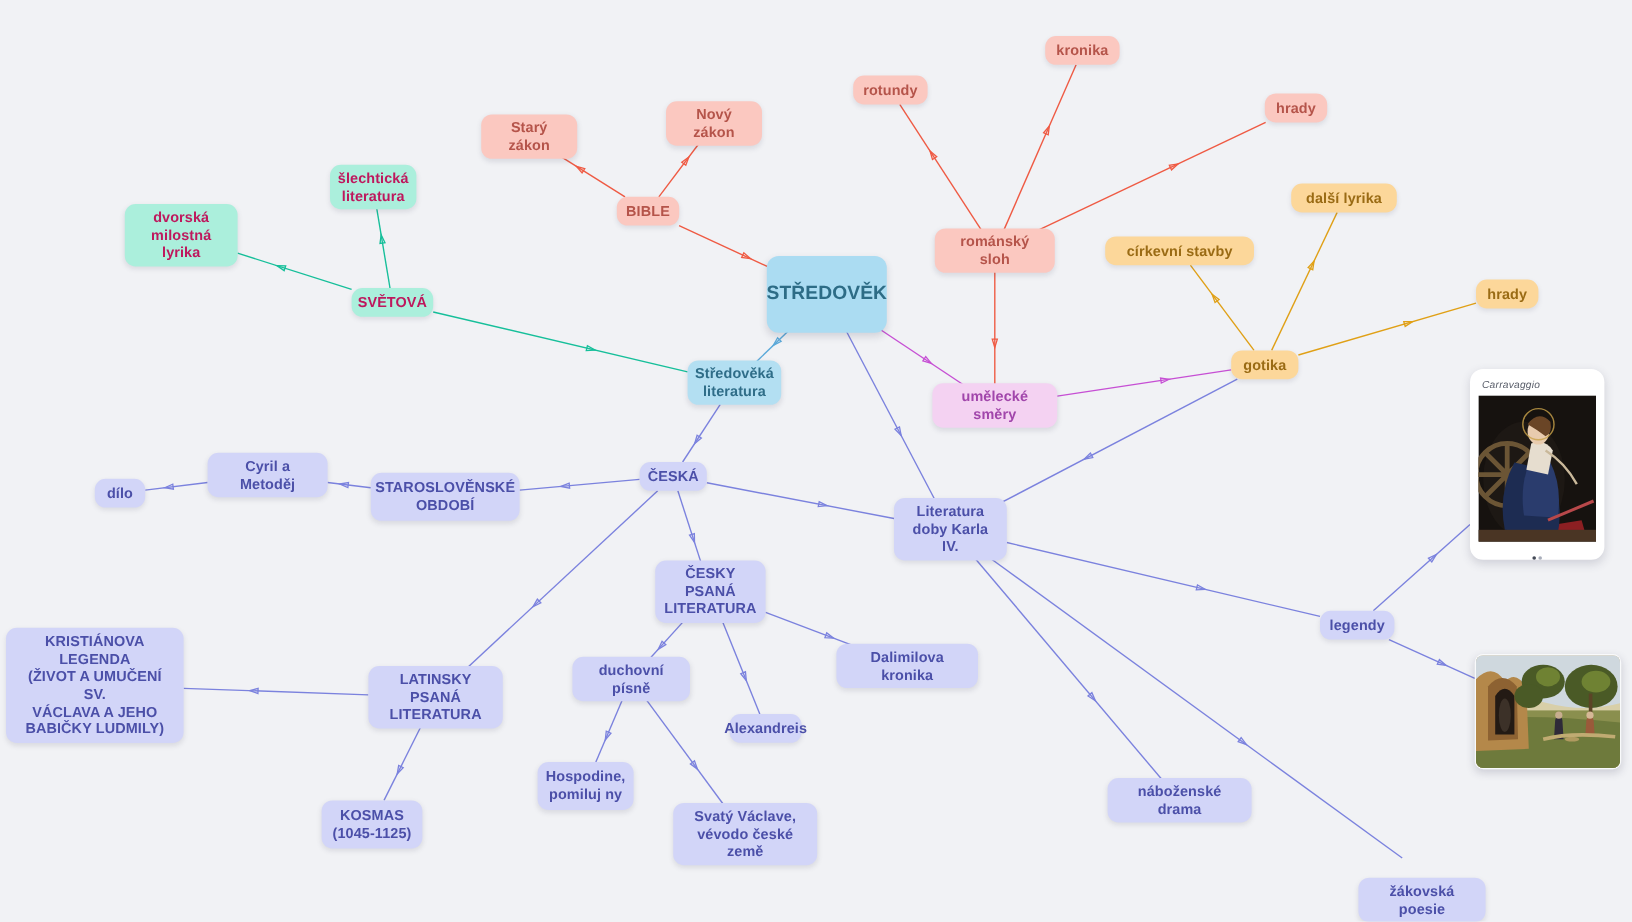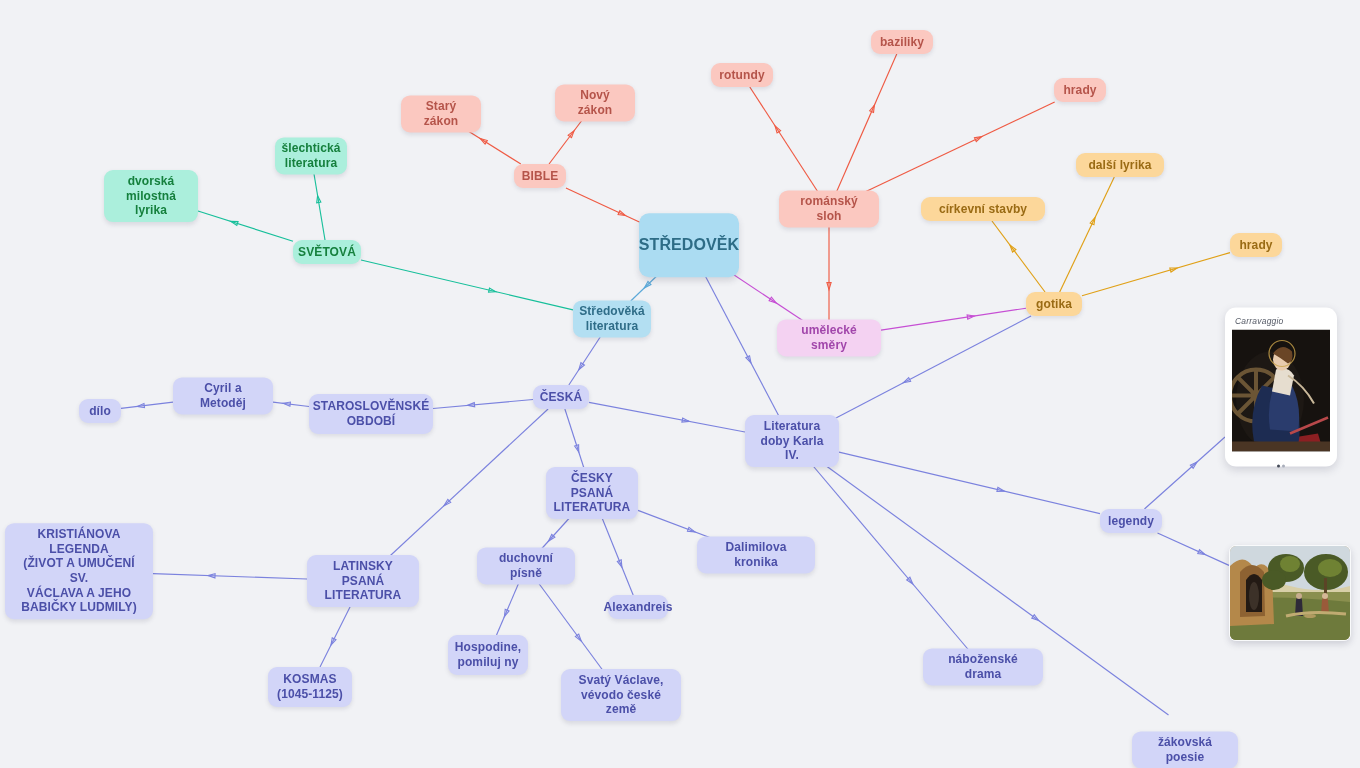--- a/index.html
+++ b/index.html
@@ -34,21 +34,21 @@
     font-weight: bold;
     line-height: 1.22;
     white-space: pre-line;
     box-shadow: 0 2px 4px rgba(60,60,90,0.13);
     transform: translate(-50%, -50%);
     letter-spacing: 0.1px;
   }
   
   .n-blue   { background:#abdcf2; color:#2d6c86; }
   .n-blue2  { background:#b3dff2; color:#2f6d88; }
-  .n-teal   { background:#abefdc; color:#15803d; }
+  .n-teal   { background:#abefdc; color:#be185d; }
   .n-red    { background:#fbc8c0; color:#b5544a; }
   .n-orange { background:#fcd79a; color:#9a6b14; }
   .n-purple { background:#f4d2f2; color:#a146ab; }
   .n-indigo { background:#d2d5f8; color:#4b4fa8; }
 
   .node.root {
     font-size: 16px;
     padding: 22px 14px;
     border-radius: 10px;
     box-shadow: 0 3px 6px rgba(60,60,90,0.16);
@@ -255,21 +255,21 @@
       <div class="node n-teal" style="left: 151px; top: 196px; width: 94px; min-height: 36px;">dvorská
 milostná lyrika</div>
       <div class="node n-teal" style="left: 311px; top: 156px; width: 72px; min-height: 36px;">šlechtická
 literatura</div>
       <div class="node n-red" style="left: 540px; top: 176px; width: 52px; min-height: 24px;">BIBLE</div>
       <div class="node n-red" style="left: 441px; top: 114px; width: 80px; min-height: 24px;">Starý zákon</div>
       <div class="node n-red" style="left: 595px; top: 103px; width: 80px; min-height: 24px;">Nový zákon</div>
       <div class="node n-purple" style="left: 829px; top: 338px; width: 104px; min-height: 24px;">umělecké směry</div>
       <div class="node n-red" style="left: 829px; top: 209px; width: 100px; min-height: 24px;">románský sloh</div>
       <div class="node n-red" style="left: 742px; top: 75px; width: 62px; min-height: 24px;">rotundy</div>
-      <div class="node n-red" style="left: 902px; top: 42px; width: 62px; min-height: 24px;">baziliky</div>
+      <div class="node n-red" style="left: 902px; top: 42px; width: 62px; min-height: 24px;">kronika</div>
       <div class="node n-red" style="left: 1080px; top: 90px; width: 52px; min-height: 24px;">hrady</div>
       <div class="node n-orange" style="left: 1054px; top: 304px; width: 56px; min-height: 24px;">gotika</div>
       <div class="node n-orange" style="left: 983px; top: 209px; width: 124px; min-height: 24px;">církevní stavby</div>
       <div class="node n-orange" style="left: 1120px; top: 165px; width: 88px; min-height: 24px;">další lyrika</div>
       <div class="node n-orange" style="left: 1256px; top: 245px; width: 52px; min-height: 24px;">hrady</div>
       <div class="node n-indigo" style="left: 561px; top: 397px; width: 56px; min-height: 24px;">ČESKÁ</div>
       <div class="node n-indigo" style="left: 371px; top: 414px; width: 124px; min-height: 40px;">STAROSLOVĚNSKÉ
 OBDOBÍ</div>
       <div class="node n-indigo" style="left: 223px; top: 396px; width: 100px; min-height: 24px;">Cyril a Metoděj</div>
       <div class="node n-indigo" style="left: 100px; top: 411px; width: 42px; min-height: 24px;">dílo</div>

